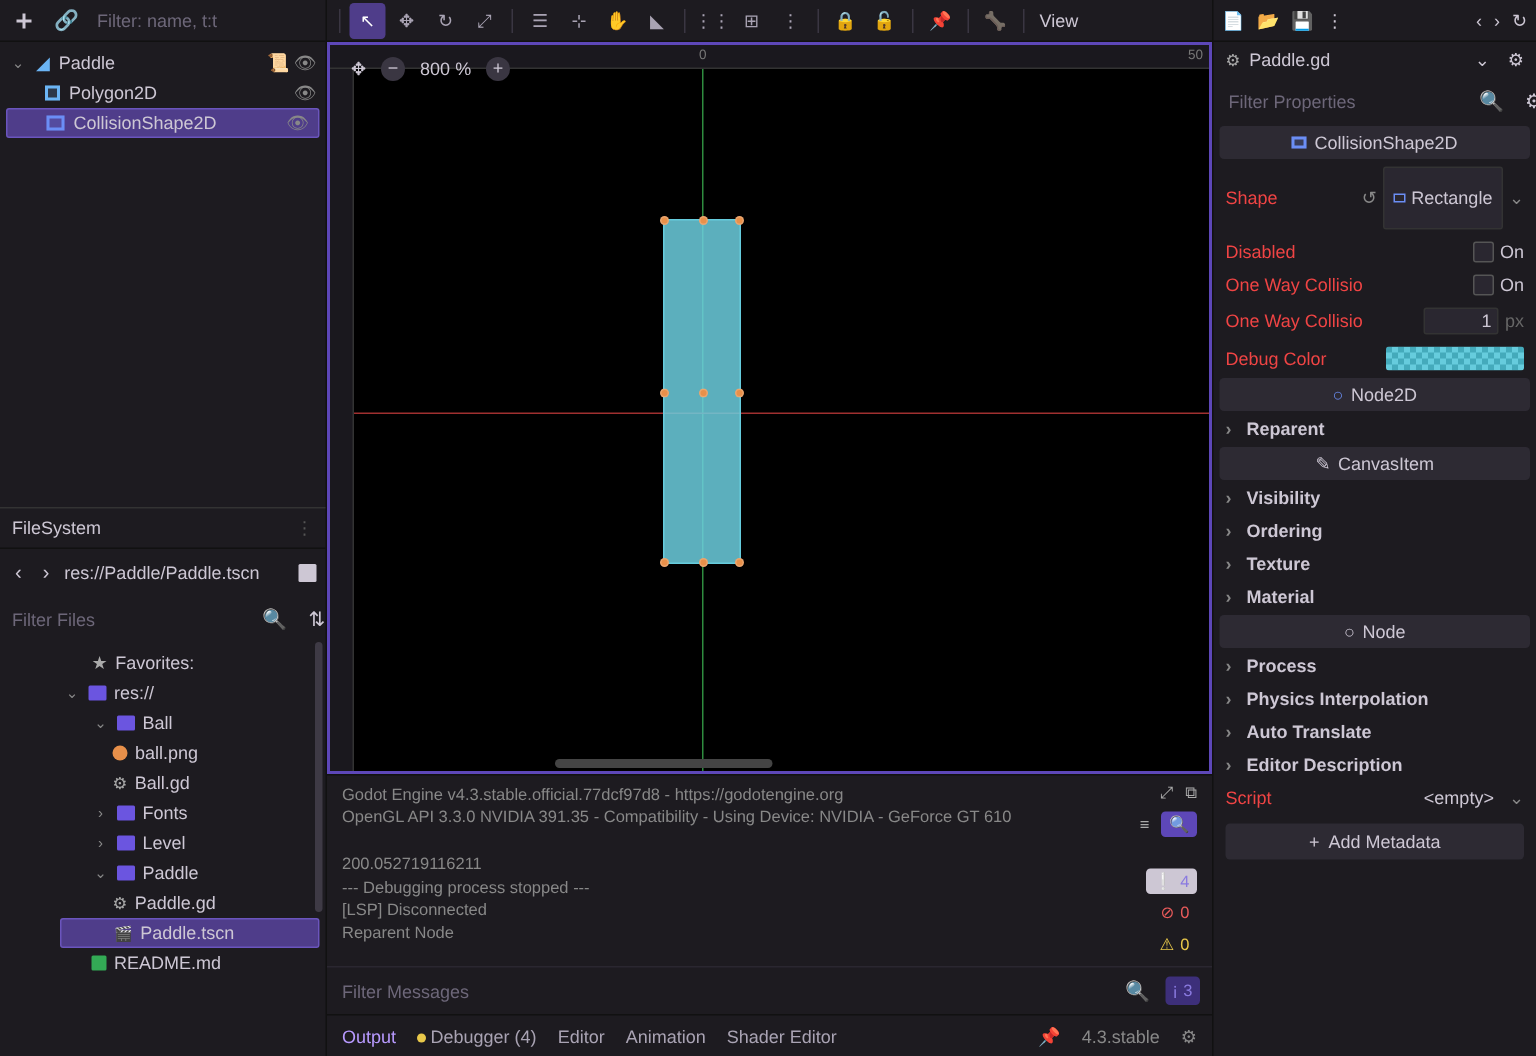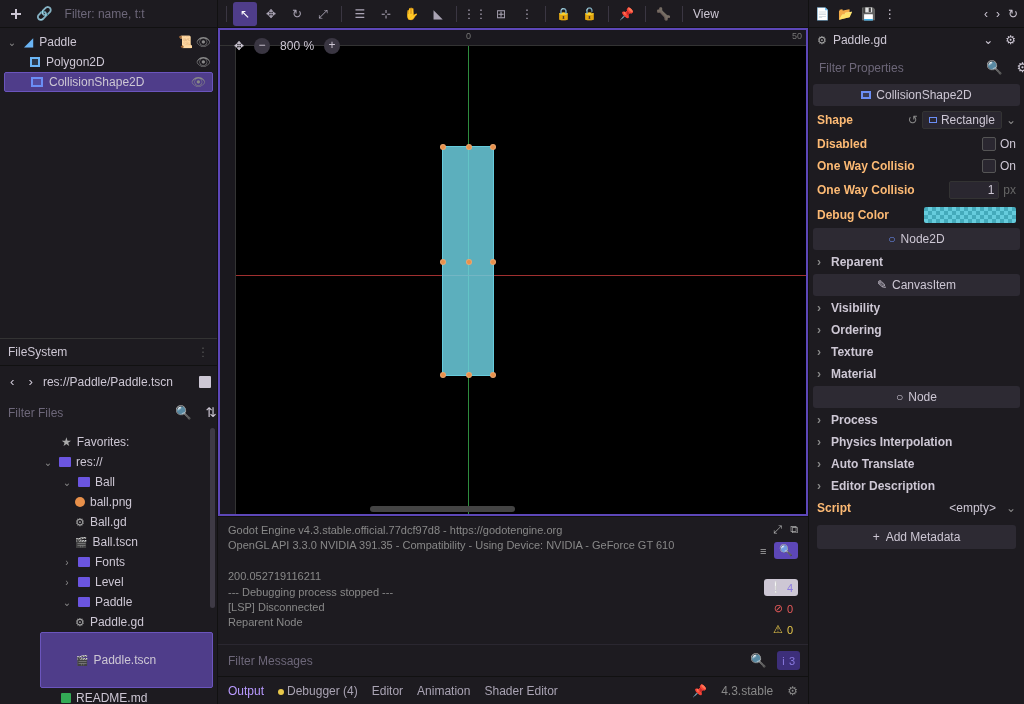--- a/index.html
+++ b/index.html
@@ -26,21 +26,21 @@
 .nshape.poly { border-color: #6bb5f5; width: 10px; height: 10px; background: rgba(107,181,245,0.2); }
 
 .filesystem-hdr { padding: 6px 8px; border-top: 1px solid #333; border-bottom: 1px solid #111; display: flex; justify-content: space-between; }
 .path-row { padding: 4px 6px; gap: 6px; }
 .path-box { flex: 1; background: transparent; color: #cdc7d4; font-size: 12px; }
 .filter-files-row { padding: 4px 6px; gap: 6px; }
 .fs-tree { flex: 1; overflow: auto; padding: 4px 0; position: relative; margin-left: 36px; }
 .fs-row { display: flex; align-items: center; padap: 2px 6px; padding: 3px 6px; gap: 5px; }
 .fs-row .indent1 { width: 14px; }
 .fs-row .indent2 { width: 28px; }
-.fs-row.selected { background: #4f3d8a; border: 1px solid #6b55bd; border-radius: 2px; margin: 0 4px; padding: 20px 2px; text-align: right; }
+.fs-row.selected { background: #4f3d8a; border: 1px solid #6b55bd; border-radius: 2px; margin: 0 4px; padding: 2px 2px; text-align: right; }
 .folder-ic { width: 12px; height: 10px; background: #6b55e0; border-radius: 1px; display: inline-block; }
 .gear-ic::before { content: "⚙"; color: #aaa; font-size: 11px; }
 .ball-ic { width: 10px; height: 10px; border-radius: 5px; background: #e8904a; display: inline-block; }
 .scene-ic::before { content: "🎬"; font-size: 10px; filter: grayscale(1); }
 .star-ic::before { content: "★"; color: #aaa; }
 .readme-ic { width: 10px; height: 10px; background: #3a5; display: inline-block; border-radius: 1px; }
 .fs-scrollbar { position: absolute; right: 2px; top: 0; width: 5px; height: 100%; }
 .fs-thumb { background: #3e3a45; border-radius: 3px; width: 5px; height: 180px; }
 
 
@@ -78,29 +78,29 @@
 .btab .dot.y { background: #e8c84a; }
 
 
 .right { width: 216px; background: #1d1b20; border-left: 1px solid #111; display: flex; flex-direction: column; }
 .right-top { height: 28px; padding: 0 6px; justify-content: space-between; border-bottom: 1px solid #111; }
 .right-top .grp { display: flex; gap: 8px; }
 .script-row { padding: 5px 8px; gap: 6px; }
 .filter-props-row { padding: 4px 8px; gap: 6px; }
 .section-hdr { background: #2d2a33; padding: 4px 0; text-align: center; font-size: 12px; margin: 1px 4px; border-radius: 3px; display: flex; align-items: center; justify-content: center; gap: 5px; }
 .prop-row { display: flex; align-items: center; padding: 4px 8px; gap: 4px; font-size: 12px; }
-.prop-row .plabel { flex: 1; color: #fdba74; font-weight: bold; }
+.prop-row .plabel { flex: 1; color: #ef4444; }
 .prop-row .pval { color: #cdc7d4; }
 .foldable { display: flex; align-items: center; padding: 4px 8px; gap: 4px; color: #cdc7d4; font-weight: 600; }
 .foldable .fchev { color: #888; width: 10px; }
 .checkbox-off { width: 14px; height: 14px; border: 1px solid #555; border-radius: 2px; background: #2a2730; display: inline-block; }
 .swatch { width: 92px; height: 16px; background: repeating-conic-gradient(#6cd 0% 25%, #4ab 0% 50%) 0 0/8px 8px; border-radius: 2px; }
 .inspector-body { flex: 1; overflow: auto; }
 .pinput { background: #2a2730; border: 1px solid #333; border-radius: 2px; padding: 1px 4px; color: #cdc7d4; width: 50px; text-align: right; }
-.pselect { background: #2a2730; border: 1px solid #333; border-radius: 2px; padding: 1px 6px; color: #cdc7d4; display: flex; align-items: center; gap: 4px; }
+.pselect { background: #2a2730; border: 1px solid #333; border-radius: 2px; padding: 13px 6px; color: #cdc7d4; display: flex; align-items: center; gap: 4px; }
 .add-meta-btn { margin: 6px 8px; padding: 5px; background: #2d2a33; border-radius: 3px; text-align: center; display: flex; align-items: center; justify-content: center; gap: 6px; }
 svg { display: block; }
 </style>
 </head>
 <body>
 
 <div class="main">
 
   <div class="left">
     <div class="row scene-toolbar">
@@ -174,25 +174,20 @@
         </div>
       <div class="fs-row">
           <span class="indent2"></span>
           <span class="ball-ic"></span>
           <span>ball.png</span>
         </div>
       <div class="fs-row">
           <span class="indent2"></span>
           <span class="gear-ic"></span>
           <span>Ball.gd</span>
-        </div>
-      <div class="fs-row">
-          <span class="indent2"></span>
-          <span class="scene-ic"></span>
-          <span>Ball.tscn</span>
         </div>
       <div class="fs-row">
           <span class="indent1"></span>
           <span class="chev">›</span>
           <span class="folder-ic"></span>
           <span>Fonts</span>
         </div>
       <div class="fs-row">
           <span class="indent1"></span>
           <span class="chev">›</span>

